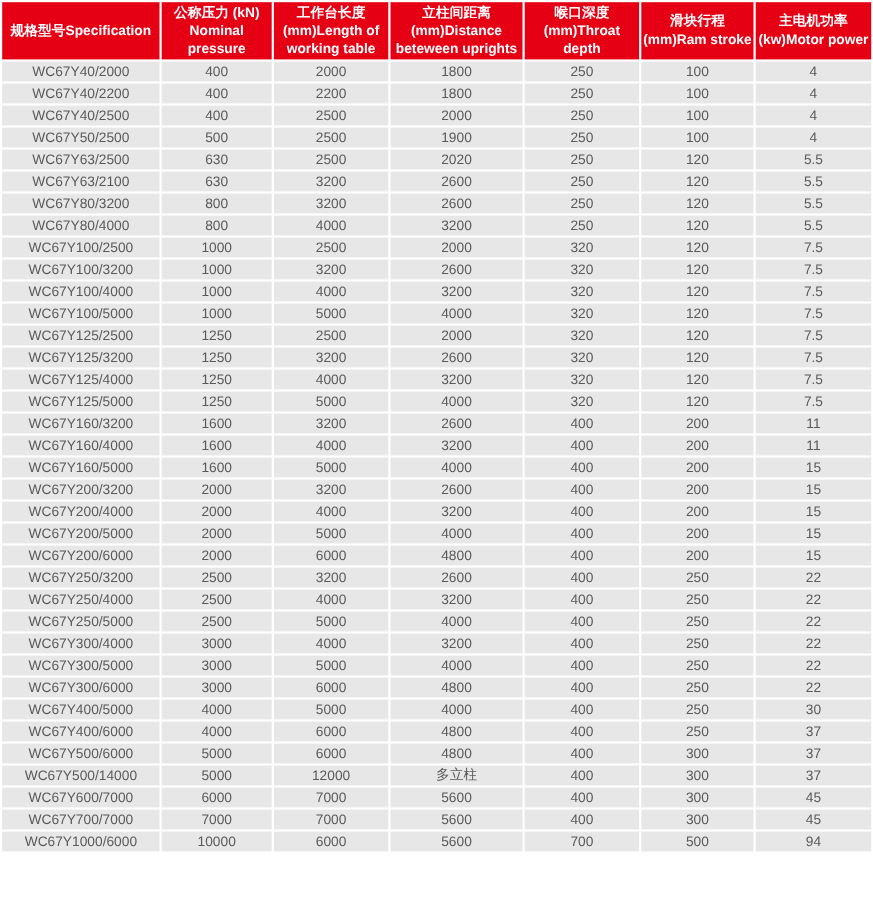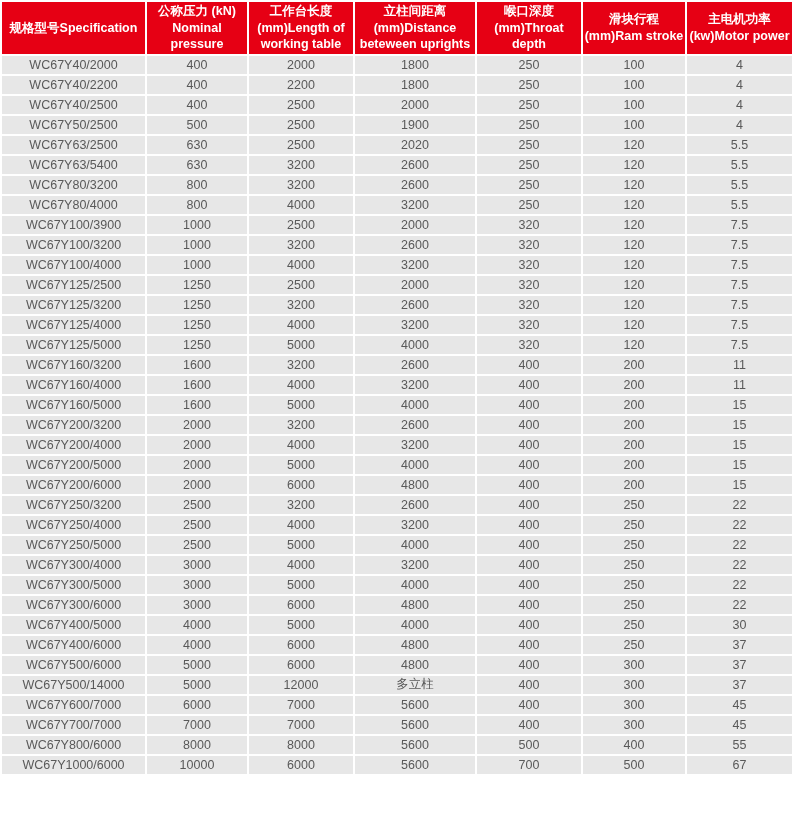--- a/index.html
+++ b/index.html
@@ -145,21 +145,21 @@
         <tr>
           <td>WC67Y63/2500</td>
           <td>630</td>
           <td>2500</td>
           <td>2020</td>
           <td>250</td>
           <td>120</td>
           <td>5.5</td>
         </tr>
         <tr>
-          <td>WC67Y63/5400</td>
+          <td>WC67Y63/2100</td>
           <td>630</td>
           <td>3200</td>
           <td>2600</td>
           <td>250</td>
           <td>120</td>
           <td>5.5</td>
         </tr>
         <tr>
           <td>WC67Y80/3200</td>
           <td>800</td>
@@ -172,21 +172,21 @@
         <tr>
           <td>WC67Y80/4000</td>
           <td>800</td>
           <td>4000</td>
           <td>3200</td>
           <td>250</td>
           <td>120</td>
           <td>5.5</td>
         </tr>
         <tr>
-          <td>WC67Y100/3900</td>
+          <td>WC67Y100/2500</td>
           <td>1000</td>
           <td>2500</td>
           <td>2000</td>
           <td>320</td>
           <td>120</td>
           <td>7.5</td>
         </tr>
         <tr>
           <td>WC67Y100/3200</td>
           <td>1000</td>
@@ -194,20 +194,29 @@
           <td>2600</td>
           <td>320</td>
           <td>120</td>
           <td>7.5</td>
         </tr>
         <tr>
           <td>WC67Y100/4000</td>
           <td>1000</td>
           <td>4000</td>
           <td>3200</td>
+          <td>320</td>
+          <td>120</td>
+          <td>7.5</td>
+        </tr>
+        <tr>
+          <td>WC67Y100/5000</td>
+          <td>1000</td>
+          <td>5000</td>
+          <td>4000</td>
           <td>320</td>
           <td>120</td>
           <td>7.5</td>
         </tr>
         <tr>
           <td>WC67Y125/2500</td>
           <td>1250</td>
           <td>2500</td>
           <td>2000</td>
           <td>320</td>
@@ -406,32 +415,23 @@
         <tr>
           <td>WC67Y700/7000</td>
           <td>7000</td>
           <td>7000</td>
           <td>5600</td>
           <td>400</td>
           <td>300</td>
           <td>45</td>
         </tr>
         <tr>
-          <td>WC67Y800/6000</td>
-          <td>8000</td>
-          <td>8000</td>
-          <td>5600</td>
-          <td>500</td>
-          <td>400</td>
-          <td>55</td>
-        </tr>
-        <tr>
           <td>WC67Y1000/6000</td>
           <td>10000</td>
           <td>6000</td>
           <td>5600</td>
           <td>700</td>
           <td>500</td>
-          <td>67</td>
+          <td>94</td>
         </tr>
       </tbody>
   </table>
 </div>
 
 </body></html>

